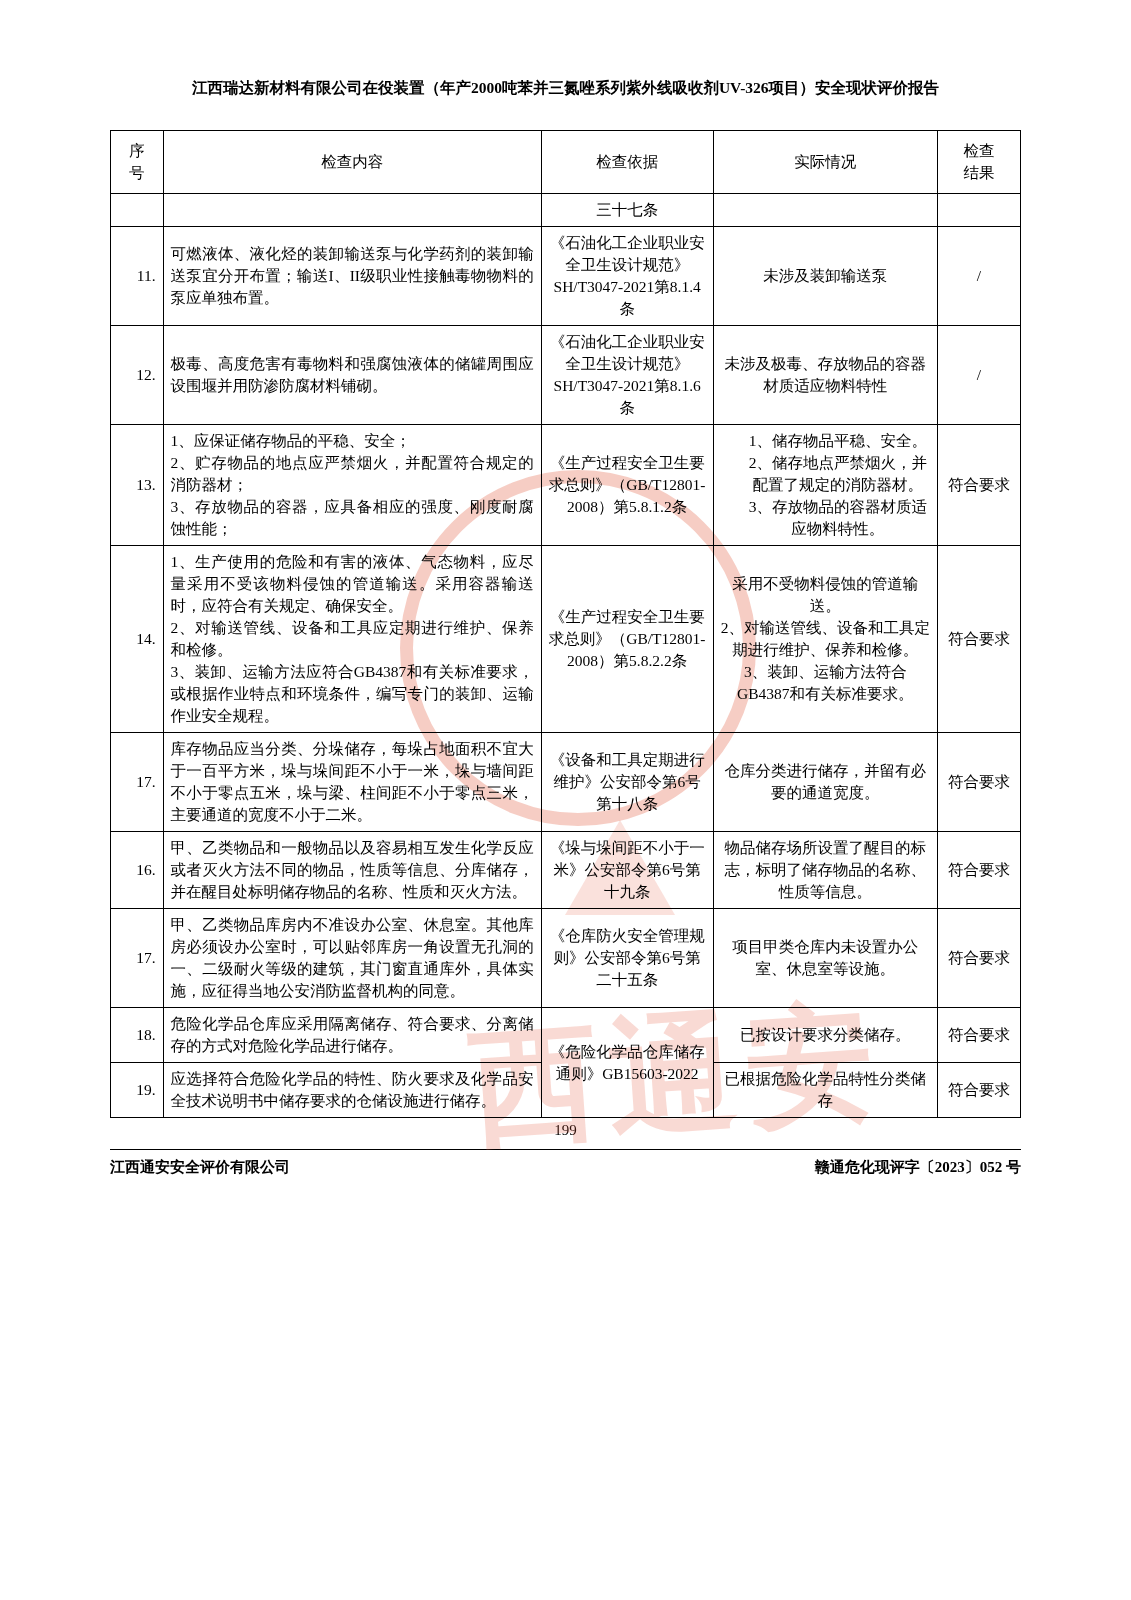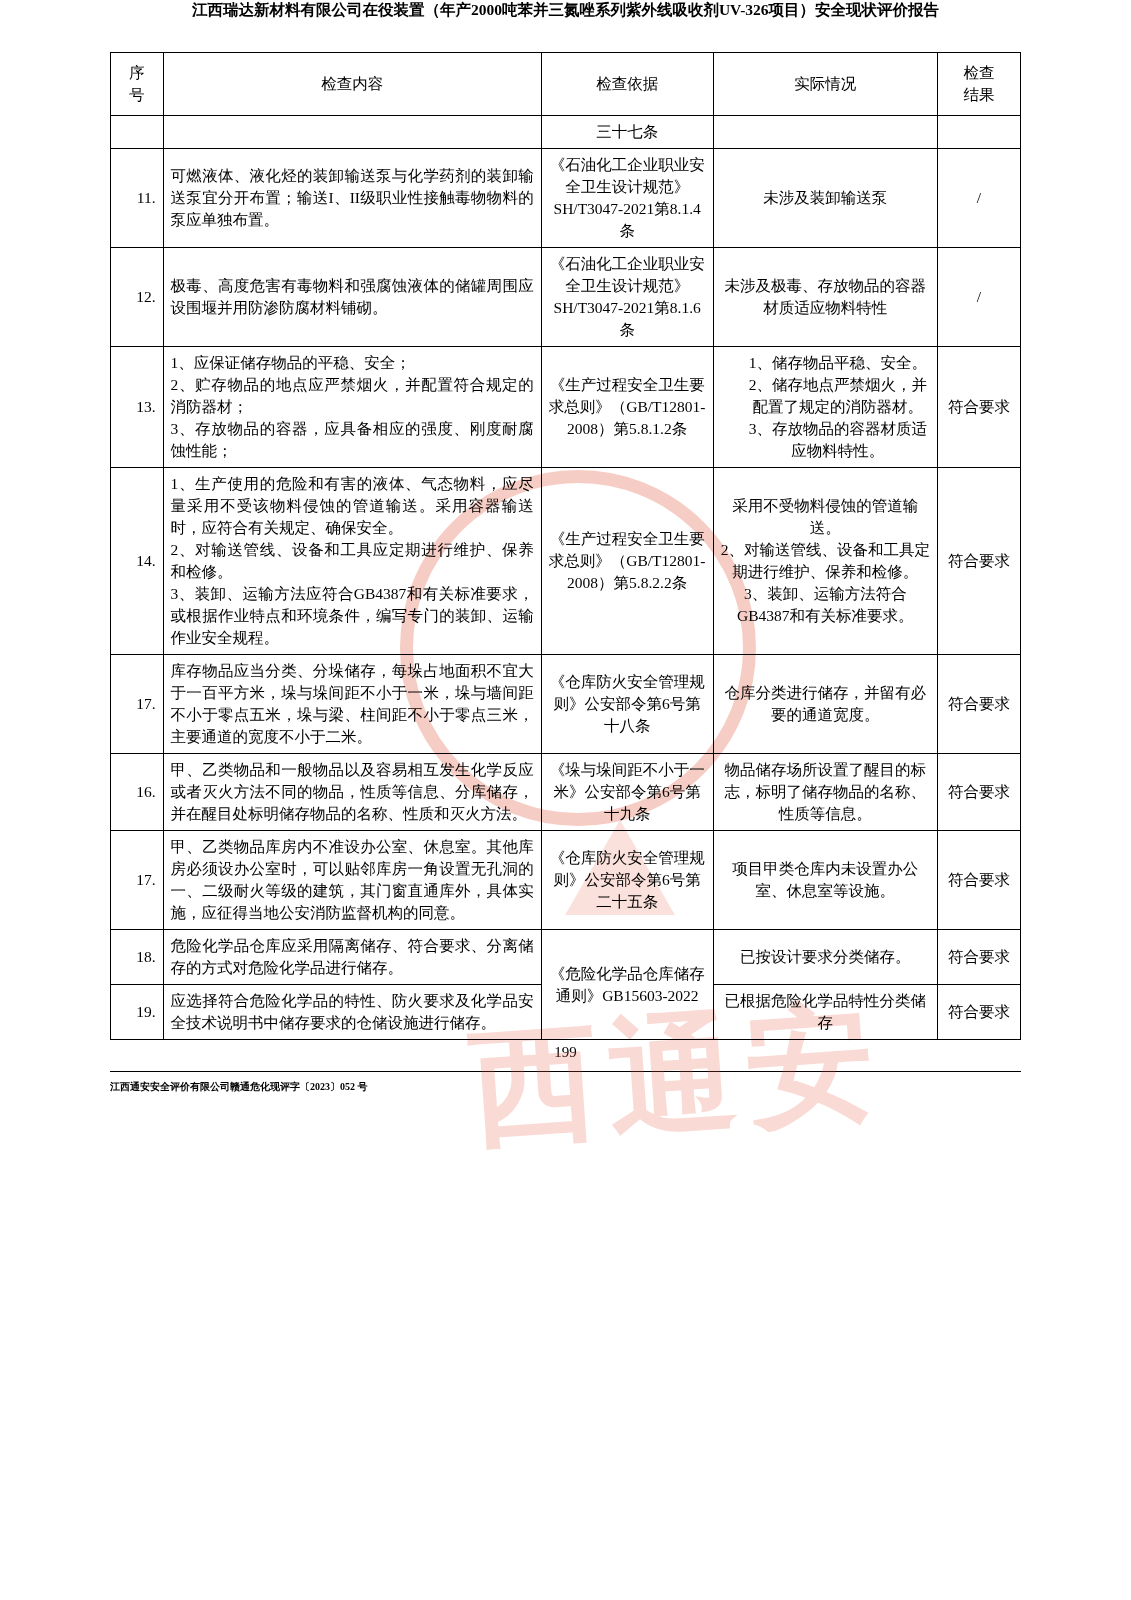--- a/index.html
+++ b/index.html
@@ -20,20 +20,21 @@
     width: 1131px;
     height: 1600px;
     box-sizing: border-box;
     padding: 0 110px;
   }
   .header {
     text-align: center;
     font-size: 15.5px;
     font-weight: bold;
     letter-spacing: 0px;
+    padding-top: 78px;
     padding-bottom: 6px;
     white-space: nowrap;
   }
   table.checklist {
     width: 911px;
     border-collapse: collapse;
     table-layout: fixed;
     margin-top: 25px;
     font-size: 15.5px;
     position: relative;
@@ -69,21 +70,22 @@
     margin-top: 4px;
   }
   .footer-rule {
     width: 911px;
     border-top: 1px solid #000;
     margin: 10px auto 0 auto;
   }
   .footer-row {
     width: 911px;
     display: flex;
-    font-size: 10px;
+    justify-content: space-between;
+    font-size: 15px;
     font-weight: bold;
     padding-top: 8px;
     margin: 0 auto;
   }
   
   .wm {
     position: absolute;
     pointer-events: none;
     z-index: 1;
   }
@@ -196,21 +198,21 @@
         <td class="cell-center">《生产过程安全卫生要求总则》（GB/T12801-2008）第5.8.2.2条</td>
         <td class="cell-center" style="white-space: pre-line;">采用不受物料侵蚀的管道输送。
 2、对输送管线、设备和工具定期进行维护、保养和检修。
 3、装卸、运输方法符合GB4387和有关标准要求。</td>
         <td class="cell-center">符合要求</td>
       </tr>
 
       <tr>
         <td class="cell-num">17.</td>
         <td class="cell-justify">库存物品应当分类、分垛储存，每垛占地面积不宜大于一百平方米，垛与垛间距不小于一米，垛与墙间距不小于零点五米，垛与梁、柱间距不小于零点三米，主要通道的宽度不小于二米。</td>
-        <td class="cell-center">《仓库防火安全管理规则》公安部令第6号第十八条</td>
+        <td class="cell-center">《设备和工具定期进行维护》公安部令第6号第十八条</td>
         <td class="cell-center">仓库分类进行储存，并留有必要的通道宽度。</td>
         <td class="cell-center">符合要求</td>
       </tr>
 
       <tr>
         <td class="cell-num">16.</td>
         <td class="cell-justify">甲、乙类物品和一般物品以及容易相互发生化学反应或者灭火方法不同的物品，性质等信息、分库储存，并在醒目处标明储存物品的名称、性质和灭火方法。</td>
         <td class="cell-center">《垛与垛间距不小于一米》公安部令第6号第十九条</td>
         <td class="cell-center">物品储存场所设置了醒目的标志，标明了储存物品的名称、性质等信息。</td>
         <td class="cell-center">符合要求</td>

